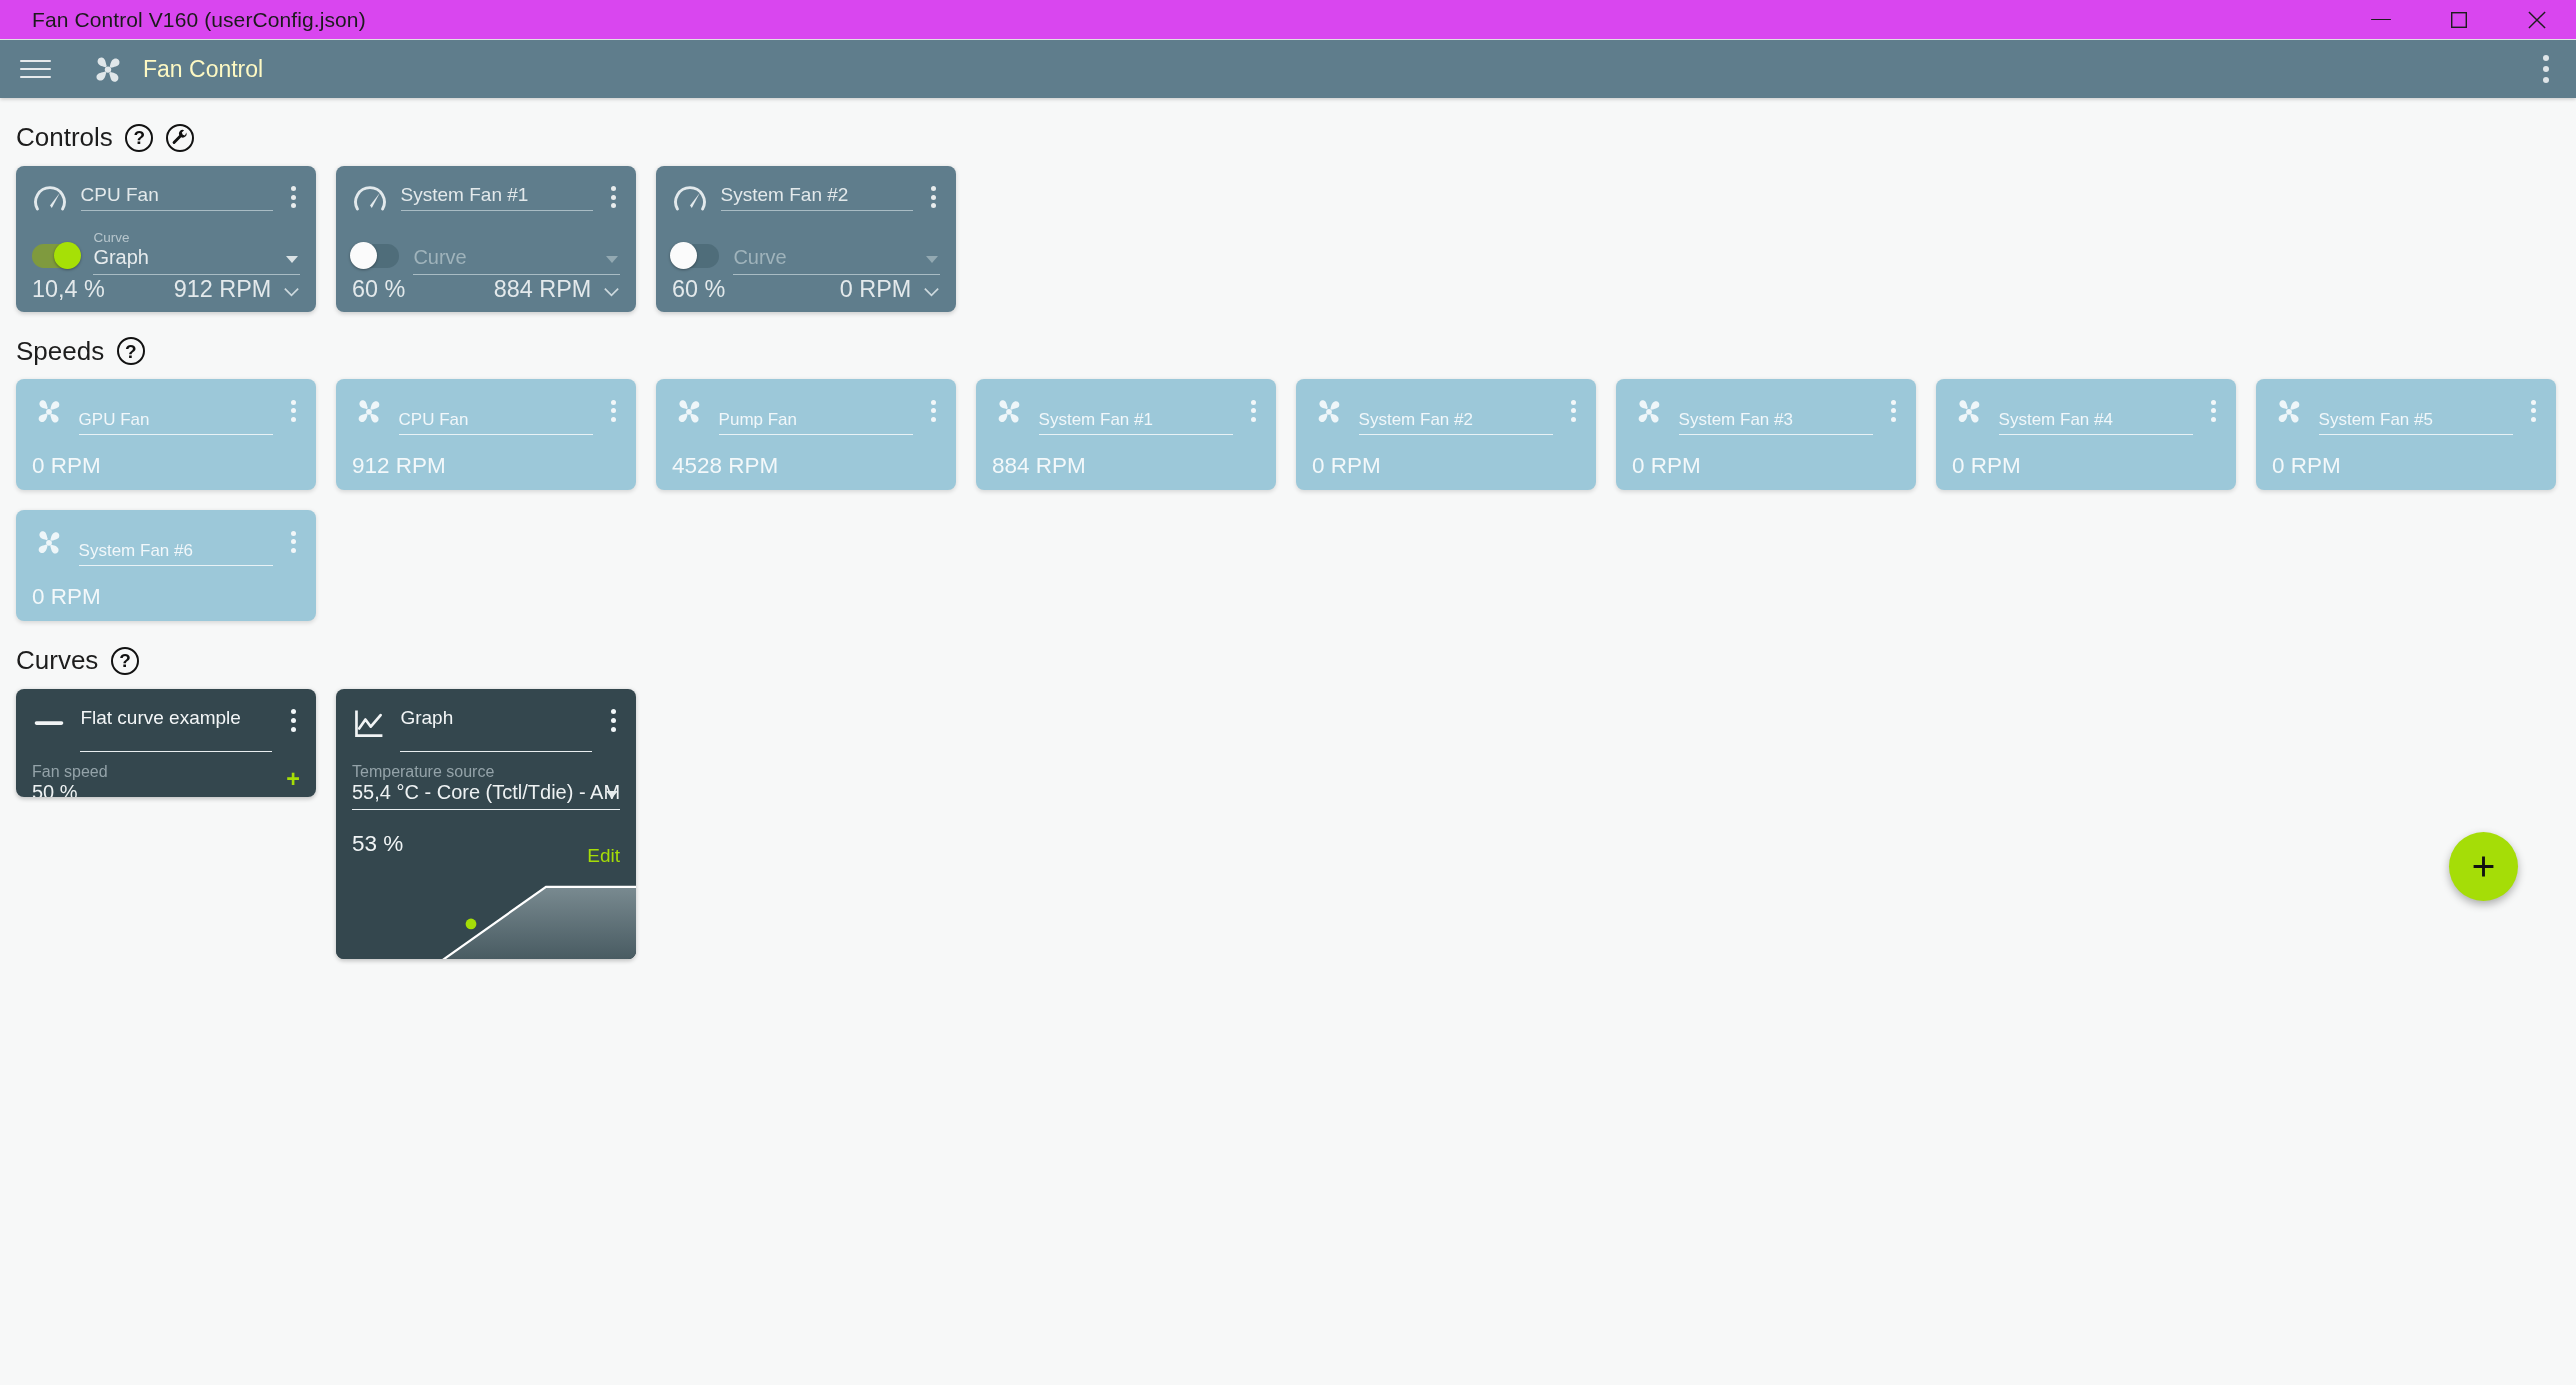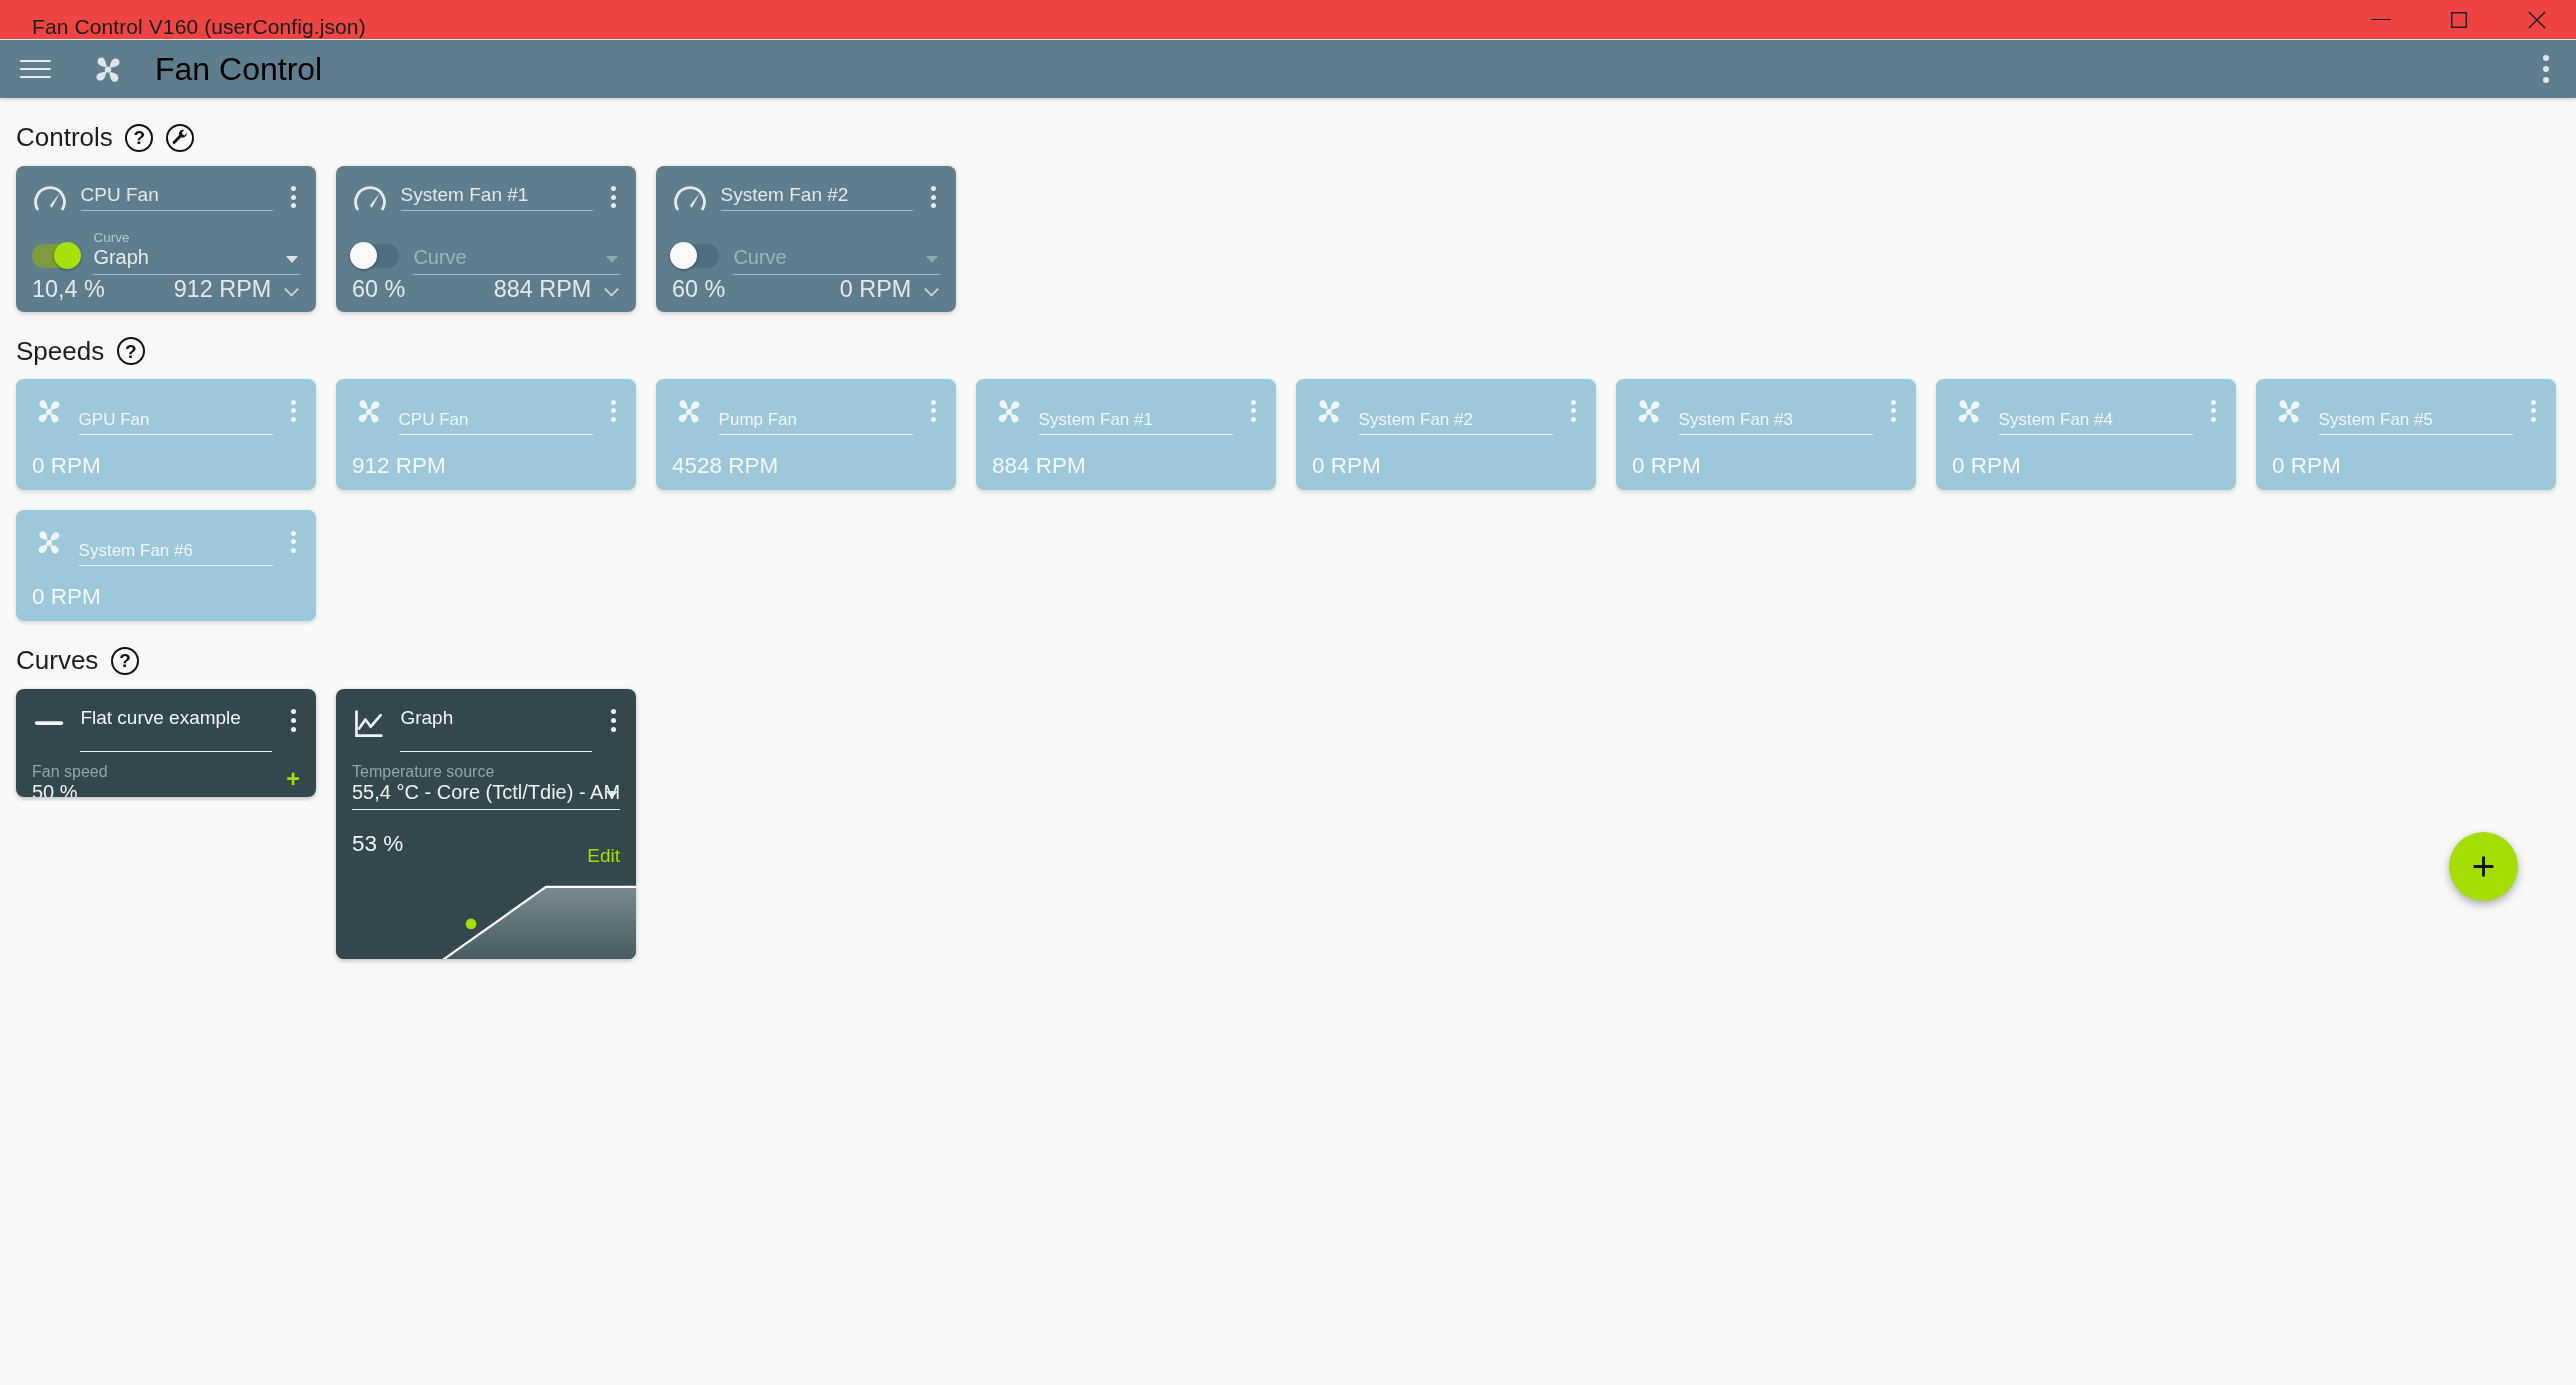--- a/index.html
+++ b/index.html
@@ -6,22 +6,22 @@
   * { box-sizing: border-box; margin: 0; padding: 0; }
   html, body {
     width: 2576px; height: 1386px;
     background: #f7f8f8;
     font-family: "Liberation Sans", sans-serif;
     overflow: hidden;
   }
 
   
   .titlebar {
-    height: 40px; background: #ef4444;
-    display: flex; align-items: flex-end;
+    height: 40px; background: #d946ef;
+    display: flex; align-items: center;
     border-bottom: 0.9px solid #e2e4e5;
     position: relative;
   }
   .titlebar-text {
     font-size: 21px; color: #1b1b1b;
     margin-left: 32px; letter-spacing: 0.1px;
   }
   .win-controls { margin-left: auto; display: flex; height: 100%; }
   .win-btn {
     width: 78px; height: 100%;
@@ -36,21 +36,21 @@
     position: relative;
     box-shadow: 0 1.8px 3.6px rgba(0,0,0,.18);
   }
   .hamburger { width: 31px; margin-left: 20px; cursor: pointer; }
   .hamburger span {
     display: block; height: 2.7px; background: #e6eaec;
     margin: 5.4px 0; border-radius: 0.9px;
   }
   .appbar-logo { margin-left: 38px; width: 38px; height: 38px; }
   .appbar-title {
-    font-size: 32px; color: #000000; margin-left: 28px; font-weight: 400;
+    font-size: 23px; color: #fef9c3; margin-left: 16px; font-weight: 400;
   }
   .appbar-menu {
     margin-left: auto; margin-right: 27px;
     display: flex; flex-direction: column; gap: 4.5px; cursor: pointer;
   }
   .appbar-menu i {
     width: 6.3px; height: 6.3px; border-radius: 50%; background: #dfe5e8;
     display: block;
   }
 

